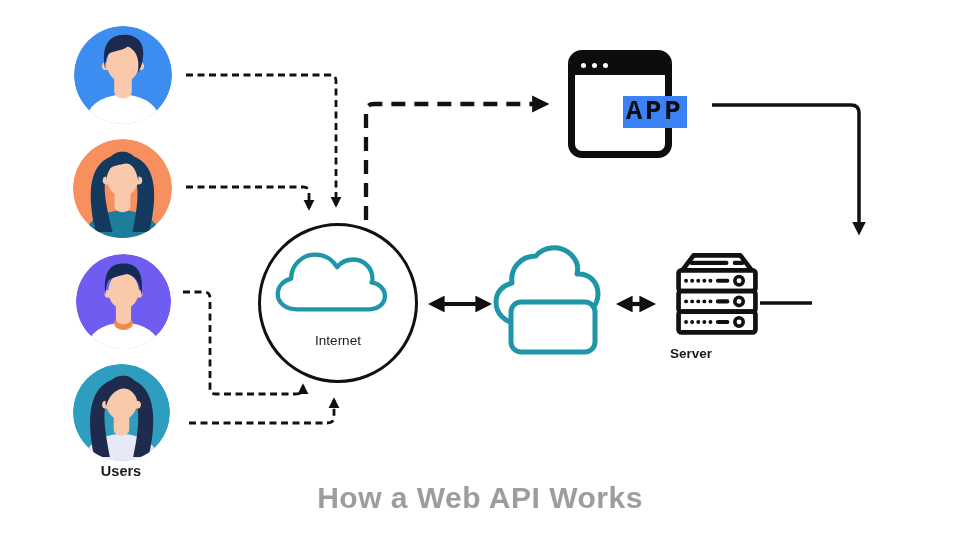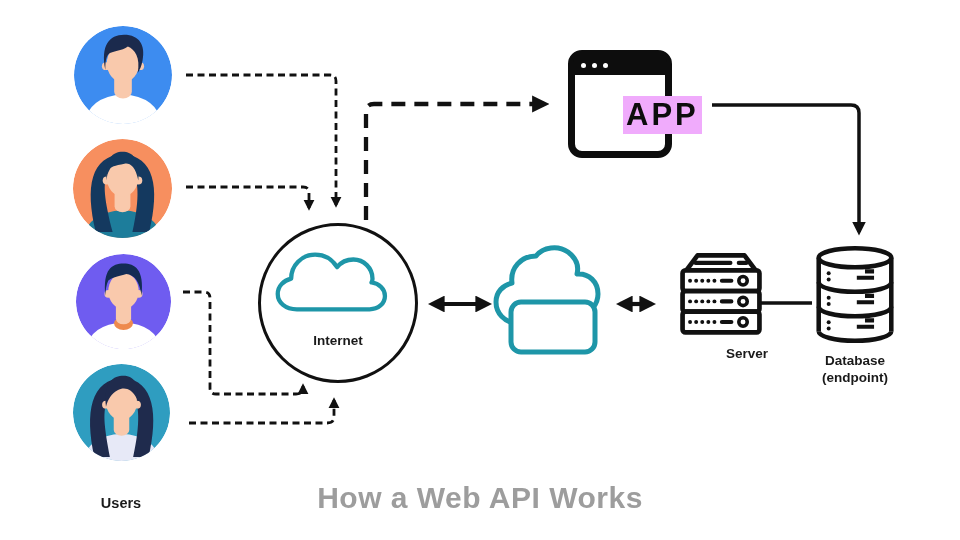--- a/index.html
+++ b/index.html
@@ -9,40 +9,40 @@
     --line:#111111; --teal:#1E96A8; --title:#9D9D9D; --label:#1A1A1A;
   }
   .connectors{position:absolute;left:0;top:0;width:960px;height:540px;}
   .dash-s{stroke:var(--line);stroke-width:2.8;fill:none;stroke-dasharray:7 4.5;}
   .dash-l{stroke:var(--line);stroke-width:4.3;fill:none;stroke-dasharray:14 9;}
   .solid-d{stroke:var(--line);stroke-width:4.2;fill:none;}
   .solid-m{stroke:var(--line);stroke-width:3.5;fill:none;}
   .avatar{position:absolute;}
   .avatar svg{width:100%;height:100%;display:block;}
   .users-label{position:absolute;left:69px;top:463px;width:104px;text-align:center;
-    font-size:14.5px;font-weight:bold;color:var(--label);margin-top:32px;}
+    font-size:14.5px;font-weight:bold;color:var(--label);}
   .internet{position:absolute;left:258px;top:223px;width:160px;height:160px;
     border:3px solid var(--line);border-radius:50%;box-sizing:border-box;}
   .internet .cloud{position:absolute;left:11px;top:20px;width:134px;height:72px;}
   .internet-label{position:absolute;left:0;top:107px;width:100%;text-align:center;
-    font-size:13.5px;font-weight:bold;color:var(--label);}
+    font-size:13.5px;font-weight:normal;color:var(--label);}
   .api{position:absolute;left:492px;top:242px;width:122px;height:120px;}
   .api svg{width:122px;height:115px;display:block;}
   .api-text{position:absolute;left:19px;top:61px;width:84px;height:49px;
     display:flex;align-items:center;justify-content:center;
     font-size:27px;font-weight:bold;color:var(--teal);letter-spacing:1px;}
   .app{position:absolute;left:568px;top:48px;width:130px;height:116px;}
   .app-window{position:absolute;left:0;top:2px;width:104px;height:108px;box-sizing:border-box;
     border:7px solid #0d0d0d;border-radius:14px;background:#ffffff;}
   .app-bar{position:absolute;left:-2px;top:-2px;right:-2px;height:20px;background:#0d0d0d;
     border-radius:7px 7px 0 0;display:flex;align-items:center;gap:6px;padding-left:8px;}
   .app-dot{width:5px;height:5px;border-radius:50%;background:#ffffff;}
-  .app-text{position:absolute;left:55px;top:48px;background:#f0abfc;padding:1px 3px;
-    font-size:31px;font-weight:bold;color:#0d0d0d;letter-spacing:3px;}
-  .server{position:absolute;left:650px;top:247px;width:118px;text-align:right;}
+  .app-text{position:absolute;left:55px;top:48px;background:#3b82f6;padding:1px 3px;
+    font-size:27px;font-weight:bold;color:#0d0d0d;letter-spacing:3px;font-family:Liberation Mono, monospace;}
+  .server{position:absolute;left:670px;top:247px;width:118px;text-align:left;}
   .server svg{width:94px;height:90px;display:inline-block;}
   .database{position:absolute;left:805px;top:246px;width:100px;text-align:center;}
   .database svg{width:82px;height:98px;display:inline-block;}
   .node-label{font-size:13.5px;font-weight:bold;color:var(--label);line-height:17px;margin-top:4px;}
   .node-sublabel{font-size:13.5px;font-weight:bold;color:var(--label);line-height:17px;}
   .title{position:absolute;left:0;top:481px;width:960px;text-align:center;
     font-size:30px;font-weight:bold;color:var(--title);letter-spacing:0.5px;}
 </style>
 </head>
 <body>
@@ -201,35 +201,16 @@
       <path d="M51 36 H61 M51 58 H61 M51 80 H61" stroke="#111111" stroke-width="4.5" stroke-linecap="round"></path>
       <g stroke="#111111" fill="#ffffff" stroke-width="3.8">
         <circle cx="73.5" cy="36" r="4.5"></circle>
         <circle cx="73.5" cy="58" r="4.5"></circle>
         <circle cx="73.5" cy="80" r="4.5"></circle>
       </g>
     </svg>
     <div class="node-label">Server</div>
   </div>
 
-  <div class="database">
-    <svg viewBox="0 0 90 108">
-      <rect x="5" y="13" width="80" height="81" fill="#ffffff"></rect>
-      <path d="M5 13 V94 M85 13 V94" stroke="#111111" stroke-width="5" fill="none"></path>
-      <path d="M5 94 A40 10.5 0 0 0 85 94 M5 40 A40 10.5 0 0 0 85 40 M5 67 A40 10.5 0 0 0 85 67" stroke="#111111" stroke-width="5" fill="none"></path>
-      <ellipse cx="45" cy="13" rx="40" ry="10.5" fill="#ffffff" stroke="#111111" stroke-width="5"></ellipse>
-      <g fill="#111111">
-        <circle cx="16" cy="30" r="2.2"></circle>
-          <circle cx="16" cy="37" r="2.2"></circle>
-        <circle cx="16" cy="57" r="2.2"></circle>
-          <circle cx="16" cy="64" r="2.2"></circle>
-        <circle cx="16" cy="84" r="2.2"></circle>
-          <circle cx="16" cy="91" r="2.2"></circle>
-      </g>
-      <path d="M56 28 H66 M47 35 H66  M56 55 H66 M47 62 H66  M56 82 H66 M47 89 H66" stroke="#111111" stroke-width="4.5" fill="none"></path>
-    </svg>
-    <div class="node-label">Database</div>
-    <div class="node-sublabel">(endpoint)</div>
-  </div>
 
   <div class="title">How a Web API Works</div>
 
 </div>
 
 </body></html>

